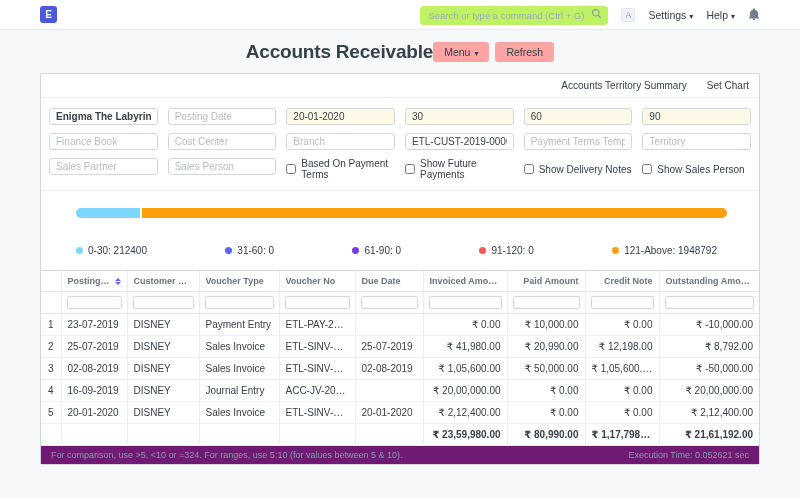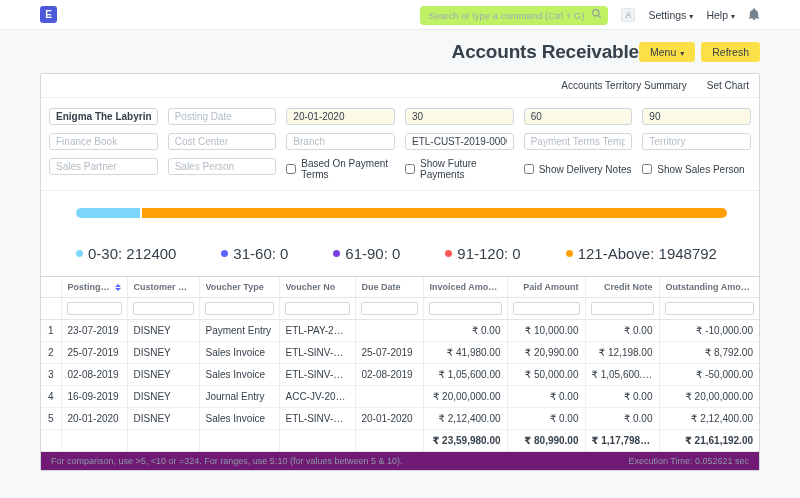--- a/index.html
+++ b/index.html
@@ -31,25 +31,25 @@
   .kbd-badge {
     min-width: 14px; height: 14px; background: #f0f3f6; border: 1px solid #e0e6ea;
     border-radius: 2px; font-size: 8.5px; color: #98a1ab;
     display: flex; align-items: center; justify-content: center; padding: 0 2px;
   }
   .nav-link { font-size: 10.5px; color: #36414c; display: flex; align-items: center; gap: 3px; cursor: pointer; }
   .caret::after { content: "▾"; font-size: 8px; color: #36414c; }
   .bell { line-height: 0; cursor: pointer; }
 
   
-  .page-head { display: flex; align-items: center; justify-content: flex-end; padding: 11px 40px 10px; }
+  .page-head { display: flex; align-items: center; justify-content: center; padding: 11px 40px 10px; }
   .page-title { font-size: 19px; font-weight: 700; color: #36414c; letter-spacing: -0.2px; }
   .head-buttons { display: flex; gap: 6px; }
   .btn {
-    background: #fde047; border: none; border-radius: 3px; padding: 4px 11px;
+    background: #fca5a5; border: none; border-radius: 3px; padding: 4px 11px;
     font-size: 10.5px; color: #36414c; display: flex; align-items: center; gap: 4px;
     cursor: pointer; font-family: inherit;
   }
 
   
   .card { margin: 0 40px; background: #fff; border: 1px solid #d1d8dd; border-radius: 2px; }
   .card-links {
     display: flex; justify-content: flex-end; gap: 20px;
     padding: 6px 10px; border-bottom: 1px solid #e8edf1; font-size: 10px; color: #36414c;
   }
@@ -68,21 +68,21 @@
   .f-input::placeholder { color: #b3bcc5; }
   .f-input.hl { background: #fdf9e7; }
   .f-input.bold { font-weight: 700; }
   .f-check { display: flex; align-items: center; gap: 5px; font-size: 10px; color: #36414c; cursor: pointer; }
   .f-check input { width: 10px; height: 10px; margin: 0; }
 
   
   .chart-section { padding: 17px 32px 14px 35px; }
   .bar { height: 10px; display: flex; gap: 2px; border-radius: 5px; overflow: hidden; margin-bottom: 27px; }
   .bar-seg { height: 100%; }
-  .legend { display: flex; justify-content: space-between; font-size: 15px; color: #36414c; padding-right: 10px; }
+  .legend { display: flex; justify-content: space-between; font-size: 10px; color: #36414c; padding-right: 10px; }
   .legend-item { display: flex; align-items: center; gap: 5px; }
   .legend-dot { width: 7px; height: 7px; border-radius: 50%; flex: 0 0 auto; }
 
   
   .table-wrap { border-top: 1px solid #d1d8dd; }
   table { width: 100%; border-collapse: collapse; table-layout: fixed; font-size: 10px; color: #36414c; }
   th, td {
     border-right: 1px solid #ebeff3; border-bottom: 1px solid #ebeff3;
     padding: 5px 6px; overflow: hidden; white-space: nowrap; text-overflow: ellipsis;
     text-align: left; font-weight: 400;

